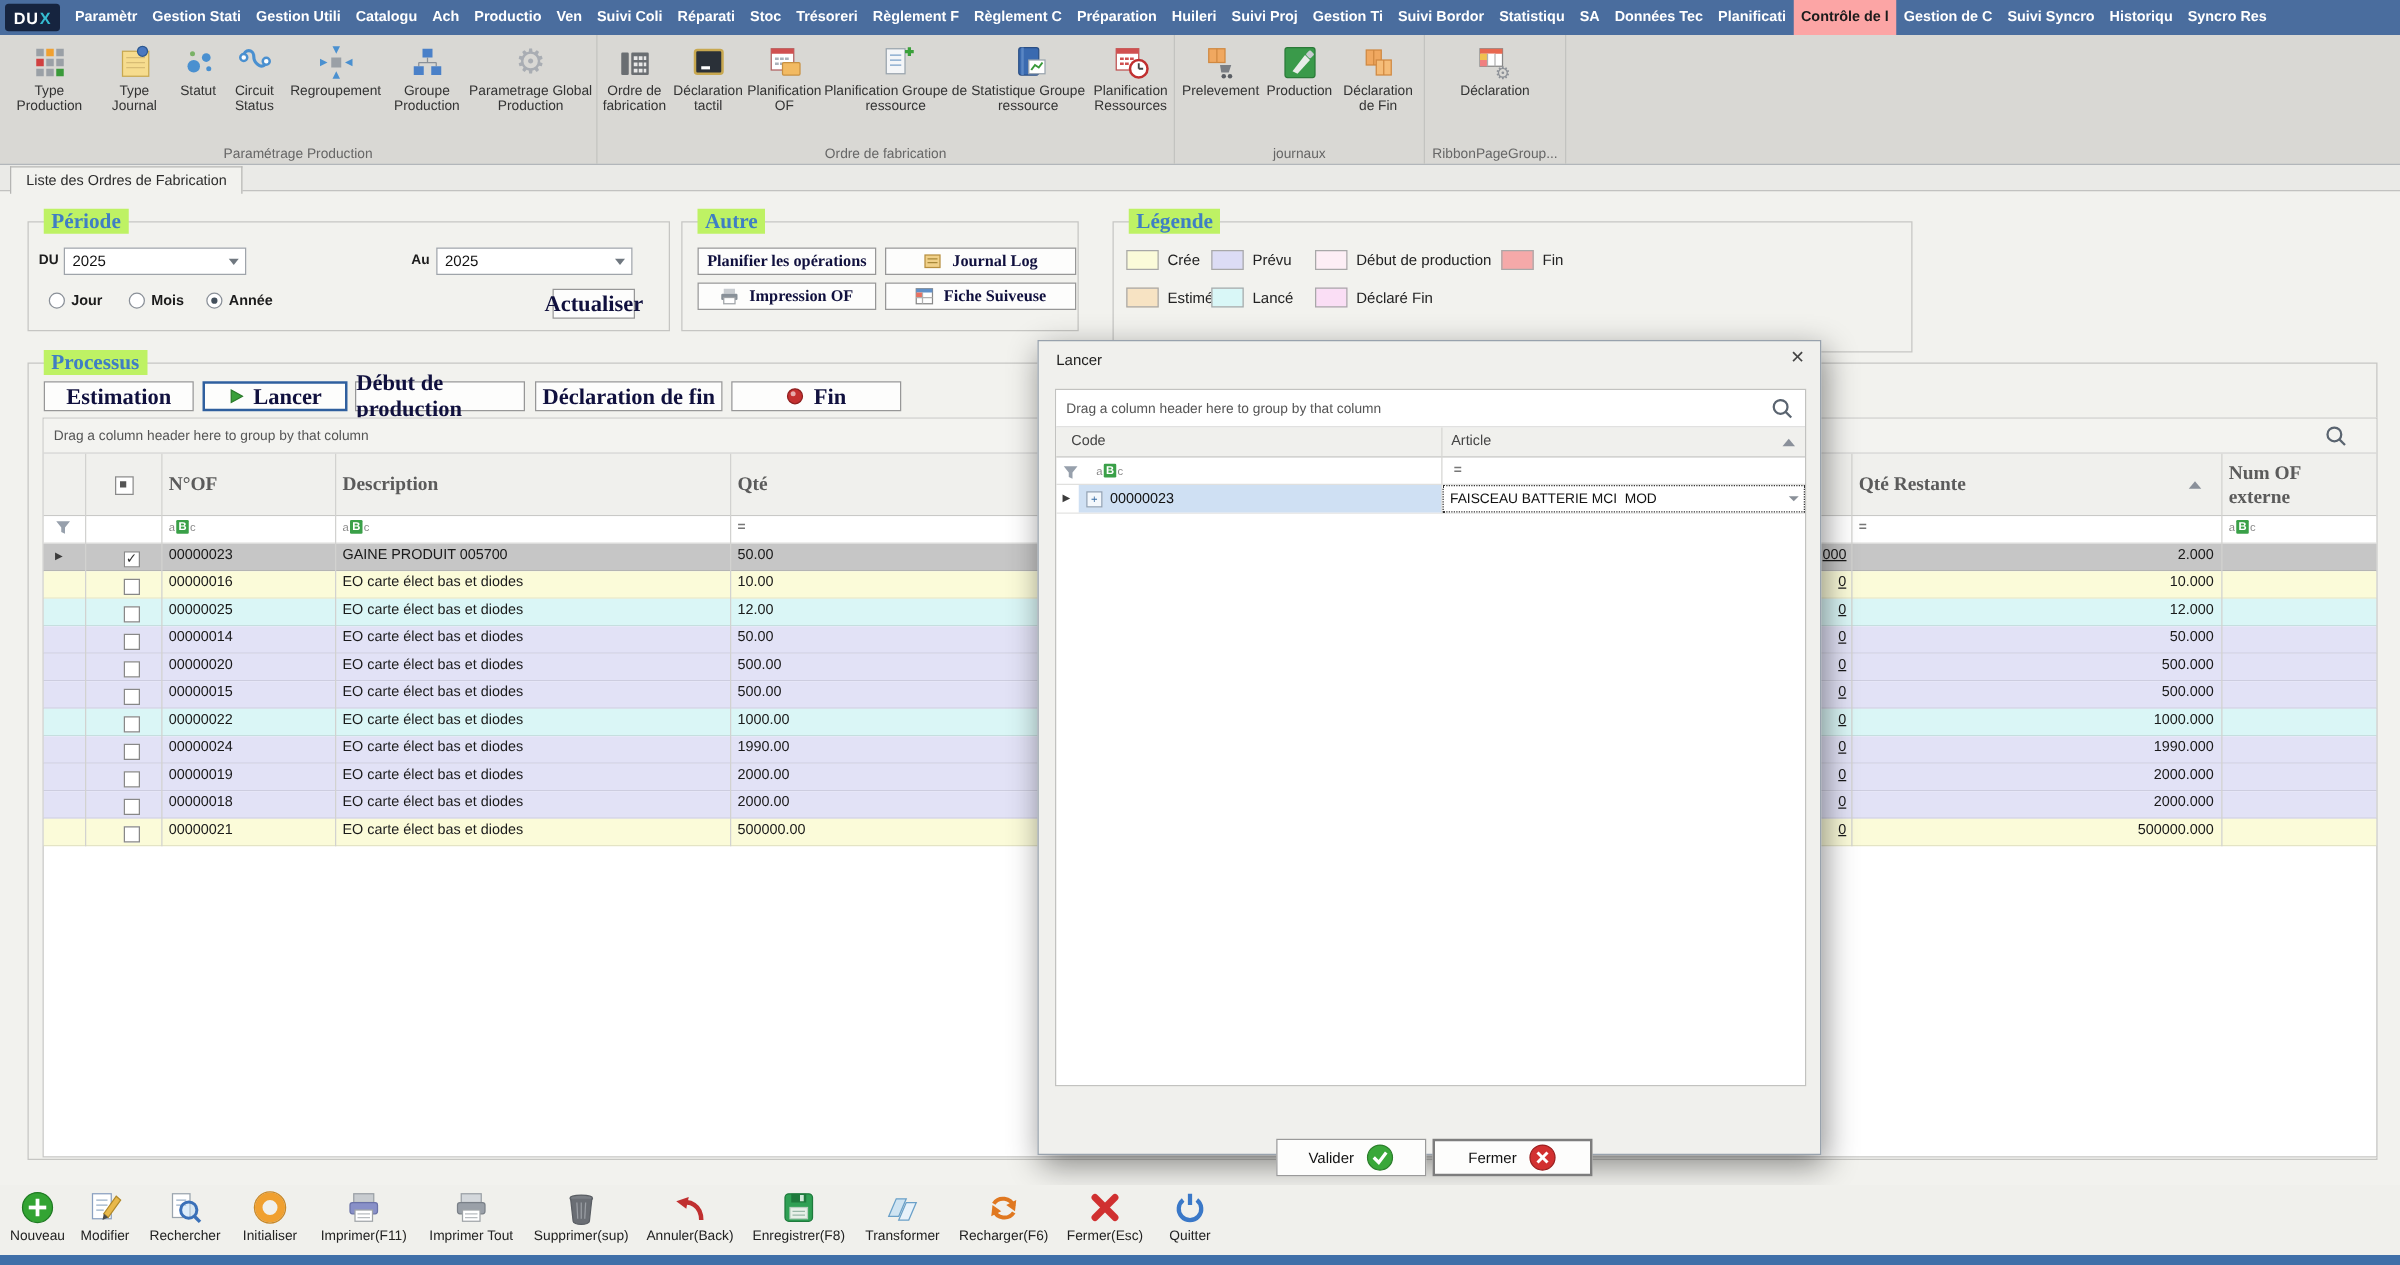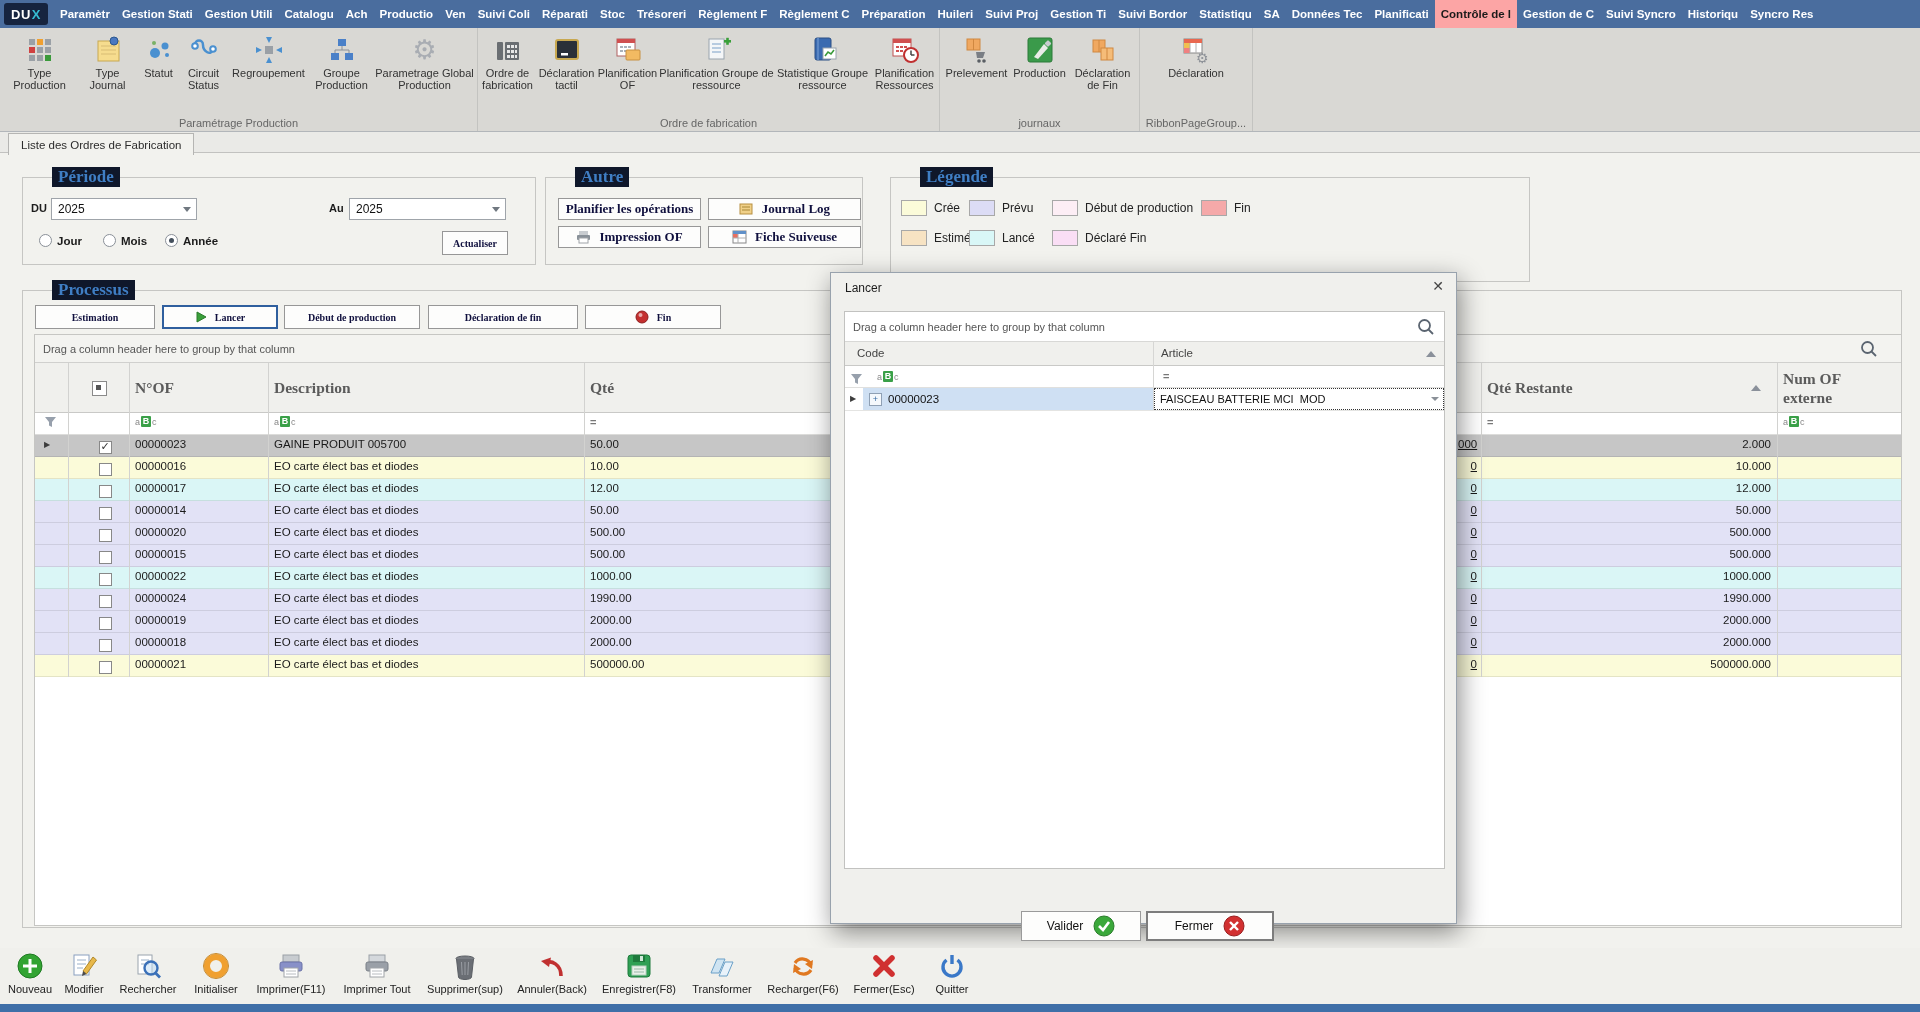--- a/index.html
+++ b/index.html
@@ -23,34 +23,34 @@
   .ricon{height:34px;display:flex;align-items:center;justify-content:center;}
   .rgroup-label{position:absolute;bottom:2px;left:0;width:100%;text-align:center;font-size:11px;color:#666;}
 
   
   .doctabbar{position:absolute;left:0;top:132px;width:1920px;height:21px;background:#eaeae7;border-bottom:1px solid #c2c2c0;box-sizing:border-box;}
   .doctab{position:absolute;left:8px;top:1px;height:21px;padding:0 12px;background:#f2f2ee;border:1px solid #b5b5b3;border-bottom:none;
           display:flex;align-items:center;font-size:11.5px;color:#2c2c2c;}
 
   
   .gbox{position:absolute;border:1px solid #c6c6c3;box-sizing:border-box;}
-  .gbox-title{position:absolute;top:-11px;left:29px;background:#0f172a;padding:0 6px;
+  .gbox-title{position:absolute;top:-11px;left:12px;background:#bef264;padding:0 6px;
               font-family:"Liberation Serif",serif;font-weight:bold;font-size:17px;color:#3f7ec4;}
 
   .lbl-sm{font-size:11px;font-weight:bold;color:#1c1c1c;}
   .combo{position:absolute;height:22px;background:#fff;border:1px solid #9fa4aa;box-sizing:border-box;
          display:flex;align-items:center;padding-left:6px;font-size:12px;color:#111;}
   .combo .arr{position:absolute;right:5px;top:8px;width:0;height:0;border-left:4px solid transparent;border-right:4px solid transparent;border-top:5px solid #707880;}
 
   .radio{position:absolute;display:flex;align-items:center;gap:5px;font-size:11.5px;font-weight:bold;color:#1c1c1c;}
   .rdot{width:13px;height:13px;border-radius:50%;border:1px solid #8a9098;background:#fff;box-sizing:border-box;position:relative;}
   .radio.sel .rdot::after{content:'';position:absolute;left:3px;top:3px;width:5px;height:5px;border-radius:50%;background:#44505c;}
 
   .wbtn{position:absolute;background:#fdfdfc;border:1px solid #979797;box-sizing:border-box;display:flex;align-items:center;justify-content:center;
-        font-family:"Liberation Serif",serif;font-weight:bold;font-size:10px;color:#10103e;cursor:default;gap:8px;}
+        font-family:"Liberation Serif",serif;font-weight:bold;font-size:18px;color:#10103e;cursor:default;gap:8px;}
   .wbtn .bic{display:flex;align-items:center;}
 
   
   .lg-item{position:absolute;display:flex;align-items:center;gap:7px;font-size:12px;color:#222;}
   div.lg-item:nth-of-type(1){left:10px;top:22px}
   div.lg-item:nth-of-type(2){left:78px;top:22px}
   div.lg-item:nth-of-type(3){left:161px;top:22px}
   div.lg-item:nth-of-type(4){left:310px;top:22px}
   div.lg-item:nth-of-type(5){left:10px;top:52px}
   div.lg-item:nth-of-type(6){left:78px;top:52px}
@@ -654,21 +654,21 @@
           <span class="c-qte">10.00</span>
           <span class="c-qh">0</span>
           <span class="c-qr">10.000</span>
         </div>
 
         <div class="grow" style="background: rgb(218, 246, 246);">
           <span class="c-ind"></span>
           <span class="c-chk">
             <span class="cb"></span>
           </span>
-          <span class="c-nof">00000017</span>
+          <span class="c-nof">00000025</span>
           <span class="c-desc">EO carte élect bas et diodes</span>
           <span class="c-qte">12.00</span>
           <span class="c-qh">0</span>
           <span class="c-qr">12.000</span>
         </div>
 
         <div class="grow" style="background: rgb(226, 226, 246);">
           <span class="c-ind"></span>
           <span class="c-chk">
             <span class="cb"></span>

